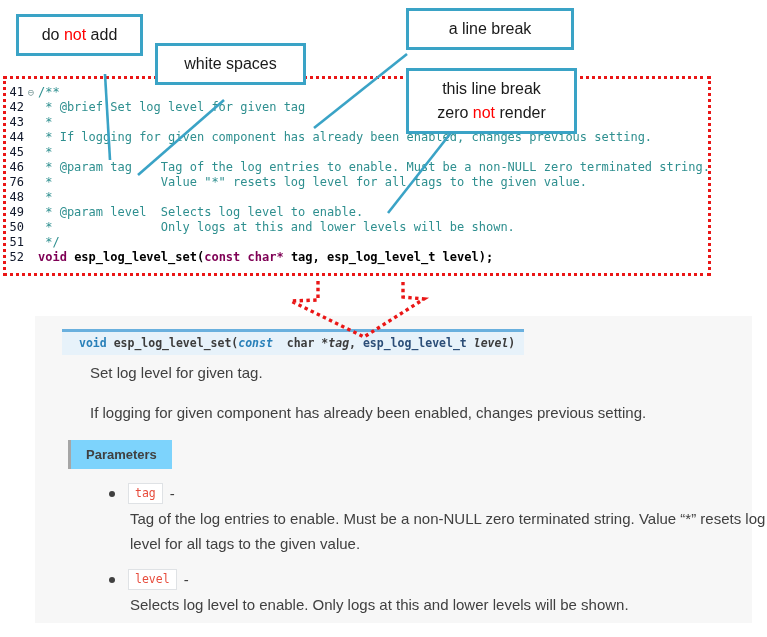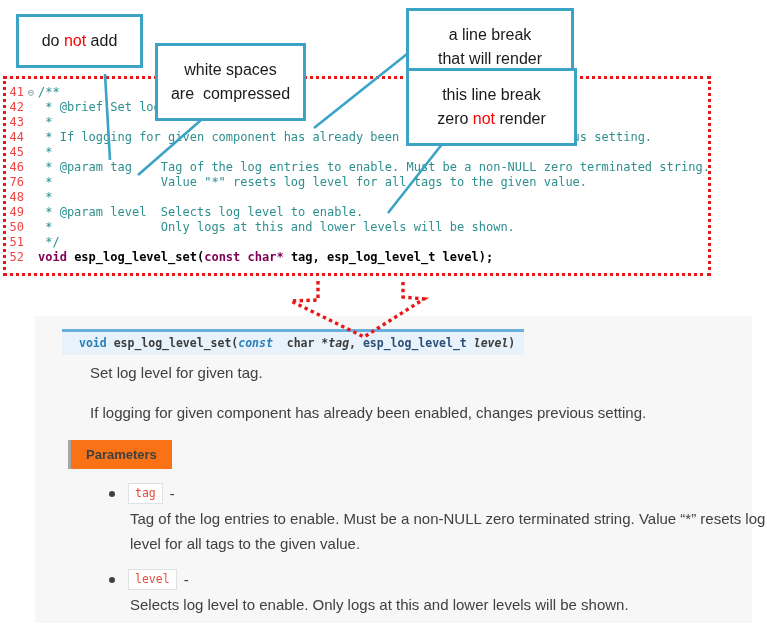--- a/index.html
+++ b/index.html
@@ -5,42 +5,42 @@
   html,body { margin:0; padding:0; background:#ffffff; }
   #stage {
     position:relative; width:767px; height:637px; background:#ffffff;
     font-family:"Liberation Sans", sans-serif; overflow:hidden;
   }
 
   
   .callout {
     position:absolute; background:#ffffff; border:3px solid #3aa3c6;
     color:#1a1a1a; font-size:16px; line-height:24px; text-align:center;
-    padding:12px 4px; box-sizing:border-box; z-index:5;
+    padding:6px 4px; box-sizing:border-box; z-index:5;
   }
   .callout .cline { white-space:pre; }
   .red { color:#ff0000; }
   #callout-1 { left:16px;  top:14px; width:127px; }
   #callout-2 { left:155px; top:43px; width:151px; }
   #callout-3 { left:406px; top:8px;  width:168px;text-align:center; }
   #callout-4 { left:406px; top:68px; width:171px; }
 
   
   #dotted-rect {
     position:absolute; left:3px; top:76px; width:702px; height:194px;
     border:3px dotted #ea1616; z-index:1;
   }
 
   
   #code {
     position:absolute; left:8px; top:85px; z-index:2;
     font-family:"DejaVu Sans Mono", monospace; font-size:12px; line-height:15px;
   }
   .cl { white-space:pre; }
-  .ln   { display:inline-block; width:16px; text-align:right; color:#ef4444; }
+  .ln   { display:inline-block; width:16px; text-align:right; color:#0f172a; }
   .fold { display:inline-block; width:14px; text-align:center; color:#86a2a2; font-size:11px; }
   .ct   { color:#2e8f8f; }
   .kw   { color:#7f0055; font-weight:bold; }
   .pln  { color:#000000; font-weight:bold; }
 
   
   #overlay { position:absolute; left:0; top:0; z-index:4; pointer-events:none; }
 
   
   #panel {
@@ -59,21 +59,21 @@
   .sig-name   { color:#3c3c3c; }
   .sig-arg    { color:#3c3c3c; font-style:italic; }
   .sig-type   { color:#2b4d77; }
 
   .doc-par { position:absolute; left:55px; font-size:15px; color:#404040; }
   #doc-brief  { top:48px; }
   #doc-detail { top:88px; }
 
   #params-box {
     position:absolute; left:33px; top:124px;
-    background:#f97316; border-left:3px solid #a6a6a6;
+    background:#7dd3fc; border-left:3px solid #a6a6a6;
     padding:7px 15px; font-size:13px; font-weight:bold; color:#404040;
   }
 
   .bullet-row { position:absolute; left:74px; white-space:nowrap; }
   #bullet-row-1 { top:167px; }
   #bullet-row-2 { top:253px; }
   .pdot {
     display:inline-block; width:6px; height:6px; border-radius:50%;
     background:#404040; vertical-align:middle; margin-right:13px;
   }
@@ -134,24 +134,22 @@
     <line x1="407" y1="54" x2="314" y2="128" stroke="#3aa3c6" stroke-width="2.6"></line>
     <line x1="461" y1="120" x2="388" y2="213" stroke="#3aa3c6" stroke-width="2.6"></line>
     <path d="M318,281 L318,300 L291,301 L364,337 L424,299 L403,297 L403,281" fill="none" stroke="#ea1616" stroke-width="3.4" stroke-dasharray="3.4 3.4"></path>
   </svg>
 
   <div id="callout-1" class="callout">
     <div class="cline"><span>do </span><span class="red">not</span><span> add</span></div>
   </div>
   <div id="callout-2" class="callout">
     <div class="cline">white spaces</div>
-    <div class="cline">are  compressed</div>
   </div>
   <div id="callout-3" class="callout">
     <div class="cline">a line break</div>
-    <div class="cline">that will render</div>
   </div>
   <div id="callout-4" class="callout">
     <div class="cline">this line break</div>
     <div class="cline"><span>zero </span><span class="red">not</span><span> render</span></div>
   </div>
 
 </div>
 
 </body></html>

